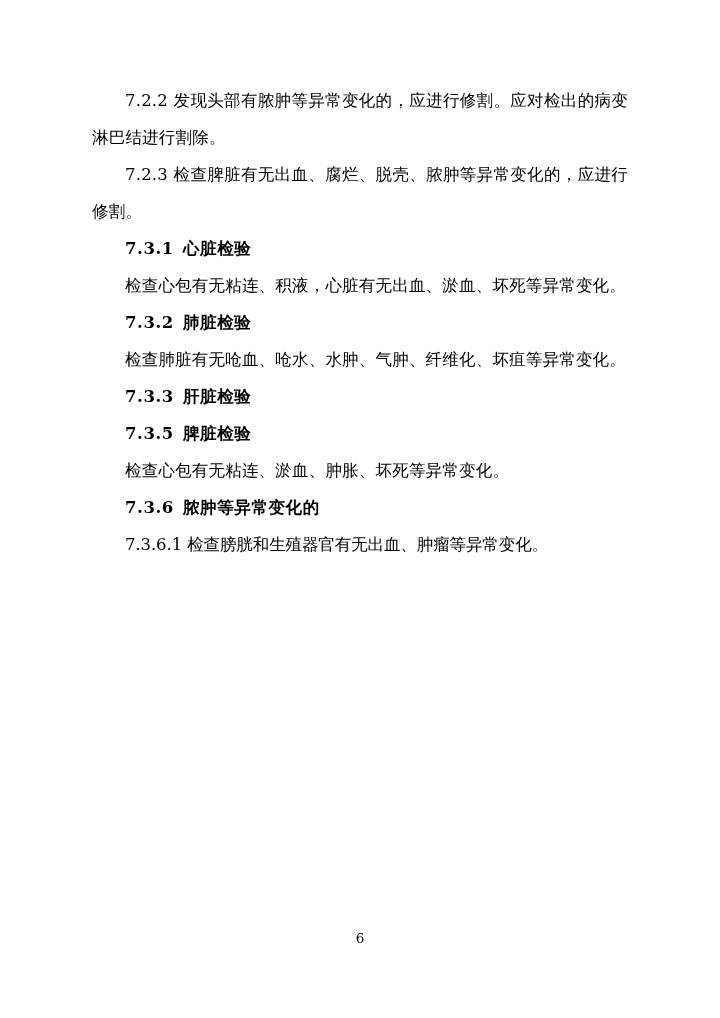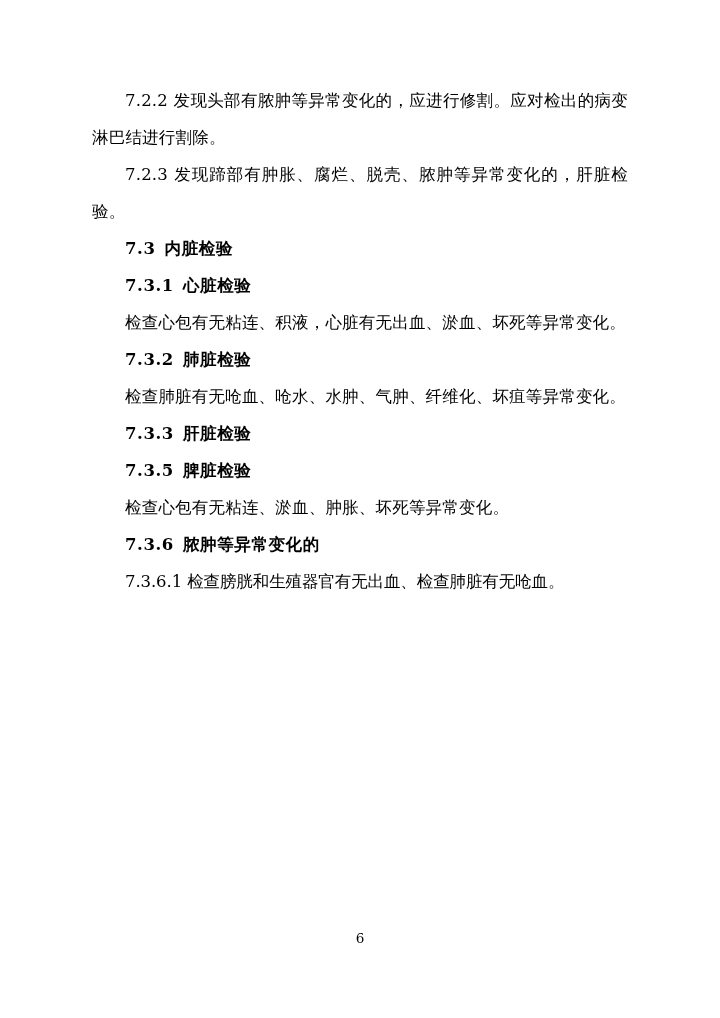--- a/index.html
+++ b/index.html
@@ -66,25 +66,22 @@
   }
 </style>
 </head>
 <body>
 
 <div class="page">
   <div class="content">
 
     <p class="para indent">7.2.2 发现头部有脓肿等异常变化的，应进行修割。应对检出的病变淋巴结进行割除。</p>
 
-    <p class="para indent">7.2.3 发现蹄部有肿胀、腐烂、脱壳、脓肿等异常变化的，肝脏检验。</p>
+    <p class="para indent">7.2.3 检查脾脏有无出血、腐烂、脱壳、脓肿等异常变化的，应进行修割。</p>
 
-    <p class="heading">
-      <span class="num">7.3</span><span>内脏检验</span>
-    </p>
 
     <p class="heading">
       <span class="num">7.3.1</span><span>心脏检验</span>
     </p>
 
     <p class="para indent">检查心包有无粘连、积液，心脏有无出血、淤血、坏死等异常变化。</p>
 
     <p class="heading">
       <span class="num">7.3.2</span><span>肺脏检验</span>
     </p>
@@ -101,18 +98,18 @@
     <p class="heading">
       <span class="num">7.3.5</span><span>脾脏检验</span>
     </p>
 
     <p class="para indent">检查心包有无粘连、淤血、肿胀、坏死等异常变化。</p>
 
     <p class="heading">
       <span class="num">7.3.6</span><span>脓肿等异常变化的</span>
     </p>
 
-    <p class="para indent tight">7.3.6.1 检查膀胱和生殖器官有无出血、检查肺脏有无呛血。</p>
+    <p class="para indent tight">7.3.6.1 检查膀胱和生殖器官有无出血、肿瘤等异常变化。</p>
 
   </div>
 
   <div class="pagenum">6</div>
 </div>
 
 </body></html>

